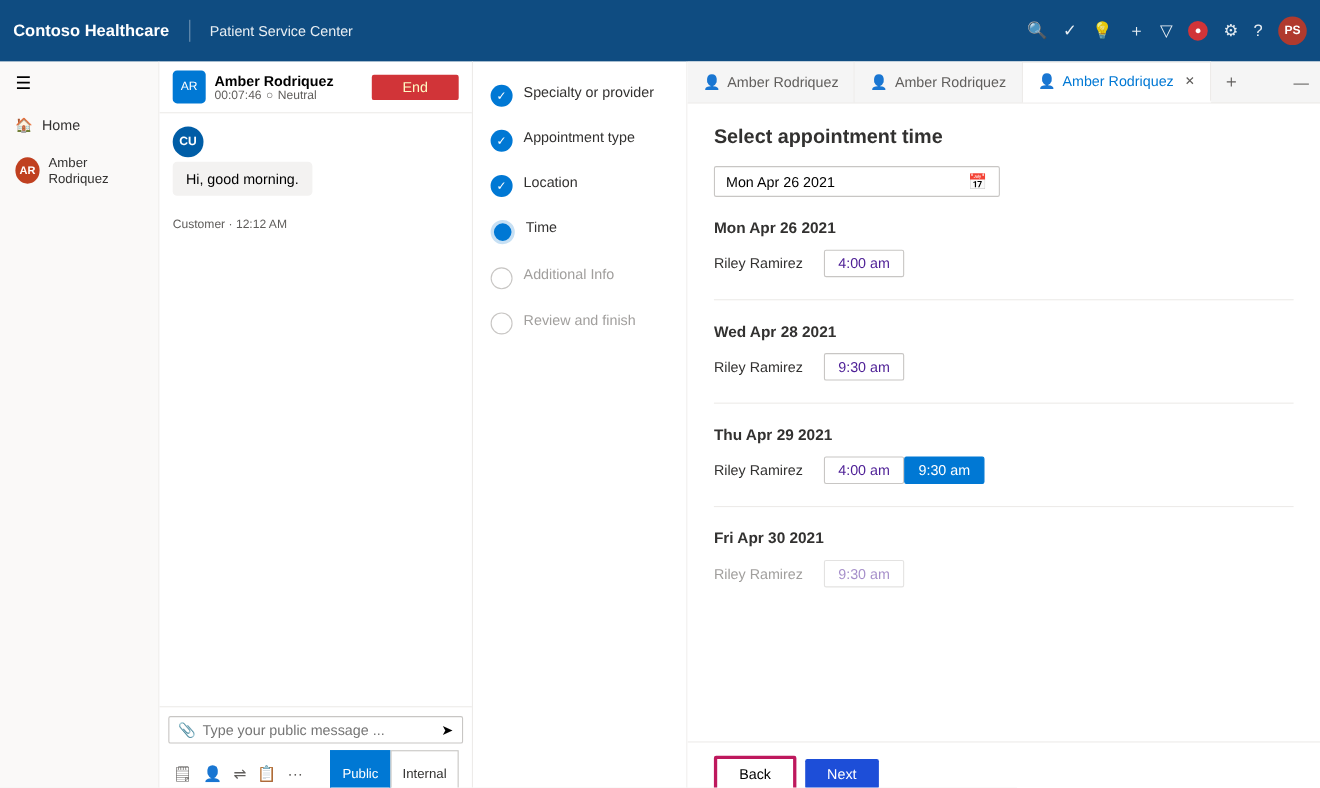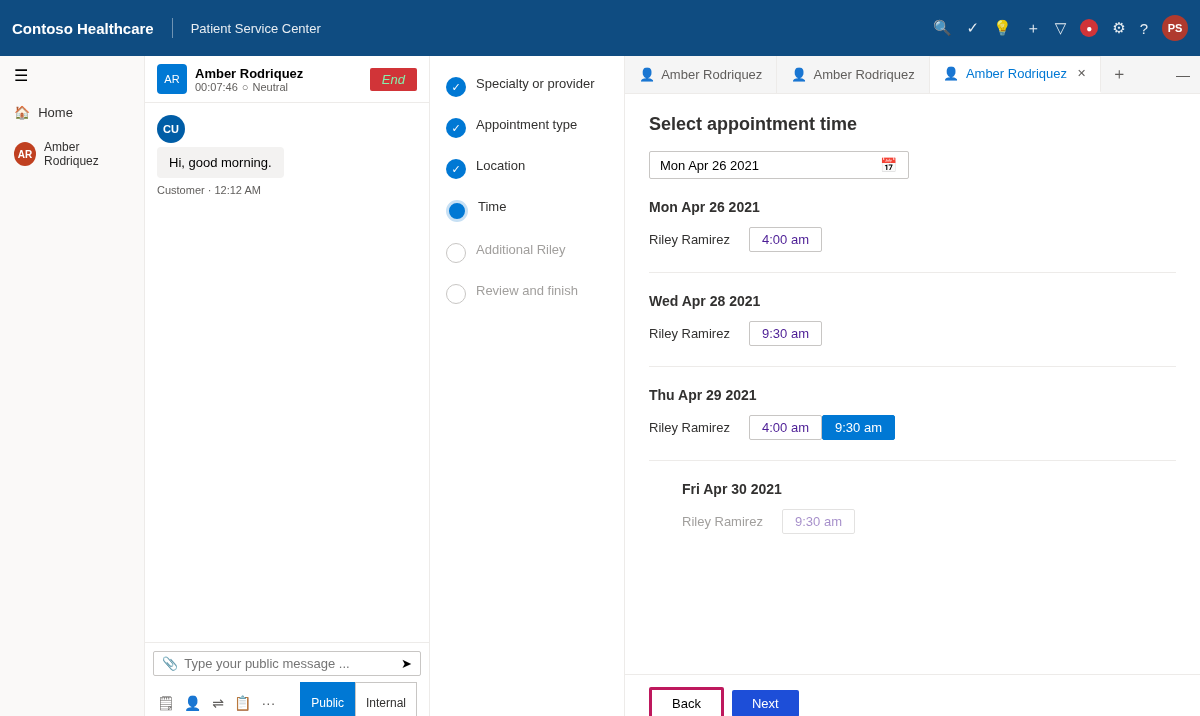--- a/index.html
+++ b/index.html
@@ -34,25 +34,25 @@
     .sidebar-avatar { background: #c04020; color: white; border-radius: 50%; width: 24px; height: 24px; display: flex; align-items: center; justify-content: center; font-size: 10px; font-weight: 600; }
     .sidebar-user-name { font-size: 12px; color: #323130; }
 
     
     .chat-panel { width: 285px; background: white; border-right: 1px solid #edebe9; display: flex; flex-direction: column; }
     .chat-header { padding: 8px 12px; border-bottom: 1px solid #edebe9; display: flex; align-items: center; gap: 8px; }
     .chat-header-avatar { background: #0078d4; color: white; border-radius: 4px; width: 30px; height: 30px; display: flex; align-items: center; justify-content: center; font-size: 11px; }
     .chat-header-info { flex: 1; }
     .chat-header-name { font-size: 13px; font-weight: 600; }
     .chat-header-status { display: flex; align-items: center; gap: 4px; font-size: 11px; color: #605e5c; }
-    .chat-header-end { background: #d13438; color: #86efac; border: none; border-radius: 2px; padding: 4px 12px; font-size: 13px; cursor: pointer; font-style: italic; }
+    .chat-header-end { background: #d13438; color: #fef9c3; border: none; border-radius: 2px; padding: 4px 28px; font-size: 13px; cursor: pointer; }
     .chat-messages { flex: 1; padding: 12px; overflow-y: auto; }
     .chat-message { margin-bottom: 16px; }
     .chat-message-bubble { background: #f3f2f1; border-radius: 4px; padding: 8px 12px; max-width: 220px; display: inline-block; }
-    .chat-message-sender { font-size: 11px; color: #605e5c; margin-top: 6px; }
+    .chat-message-sender { font-size: 11px; color: #605e5c; margin-top: 20px; }
     .chat-message-avatar { background: #005da6; color: white; border-radius: 50%; width: 28px; height: 28px; display: flex; align-items: center; justify-content: center; font-size: 11px; font-weight: 600; margin-bottom: 4px; }
     .chat-input-area { border-top: 1px solid #edebe9; padding: 8px; }
     .chat-input-row { display: flex; align-items: center; gap: 6px; padding: 4px 8px; border: 1px solid #c8c6c4; border-radius: 2px; }
     .chat-input-row input { flex: 1; border: none; outline: none; font-size: 13px; color: #605e5c; }
     .chat-toolbar { display: flex; align-items: center; gap: 10px; padding: 6px 4px 0; }
     .chat-toolbar-btn { background: none; border: none; cursor: pointer; font-size: 14px; color: #605e5c; }
     .chat-toggle { display: flex; margin-left: auto; }
     .toggle-btn { padding: 13px 10px; font-size: 12px; cursor: pointer; border: 1px solid #c8c6c4; }
     .toggle-btn.active { background: #0078d4; color: white; border-color: #0078d4; }
     .toggle-btn.inactive { background: white; color: #323130; }
@@ -192,21 +192,21 @@
     <div class="step-item">
       <div class="step-circle completed">✓</div>
       <span class="step-label">Location</span>
     </div>
     <div class="step-item">
       <div class="step-circle active"></div>
       <span class="step-label">Time</span>
     </div>
     <div class="step-item">
       <div class="step-circle inactive"></div>
-      <span class="step-label inactive">Additional Riley</span>
+      <span class="step-label inactive">Additional Info</span>
     </div>
     <div class="step-item">
       <div class="step-circle inactive"></div>
       <span class="step-label inactive">Review and finish</span>
     </div>
   </div>
 
   <div class="appointment-panel">
 
     <div class="tab-bar">
@@ -256,21 +256,21 @@
 
         <div class="date-section">
           <div class="date-section-title">Thu Apr 29 2021</div>
           <div class="provider-row">
             <span class="provider-name">Riley Ramirez</span>
             <button class="time-btn">4:00 am</button>
             <button class="time-btn selected">9:30 am</button>
           </div>
         </div>
 
-        <div class="date-section" style="border-bottom:none; padding-bottom:0;margin-left:33px;">
+        <div class="date-section" style="border-bottom:none; padding-bottom:0;">
           <div class="date-section-title">Fri Apr 30 2021</div>
           <div class="provider-row">
             <span class="provider-name" style="color:#a19f9d;">Riley Ramirez</span>
             <button class="time-btn" style="opacity:0.5;">9:30 am</button>
           </div>
         </div>
       </div>
     </div>
 
     <div class="appt-footer">

